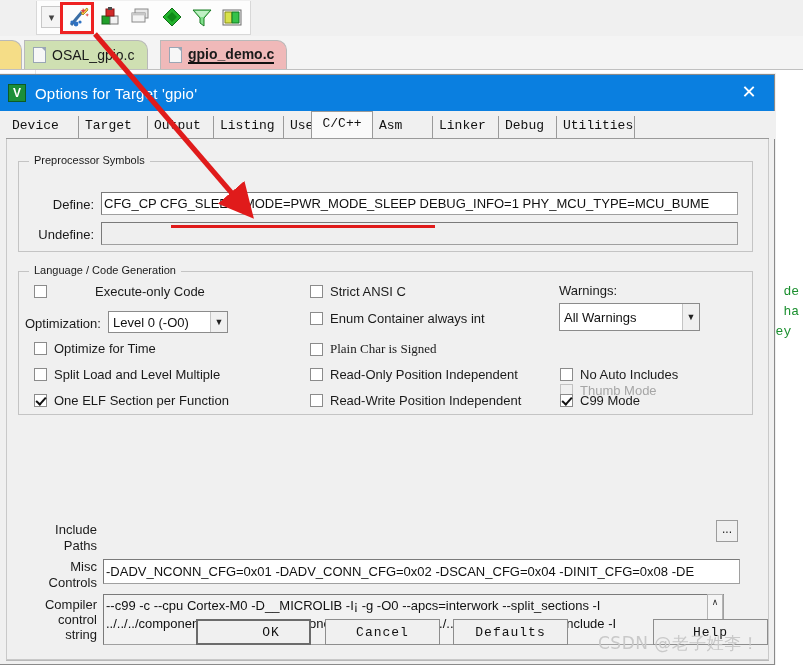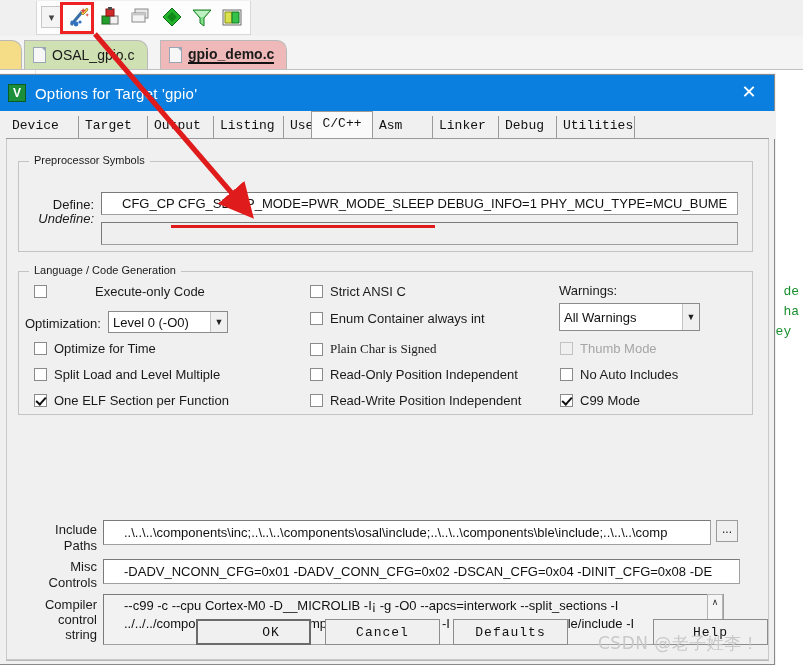--- a/index.html
+++ b/index.html
@@ -133,32 +133,32 @@
     position: absolute; top: -8px; left: 10px; padding: 0 5px;
     background: #f0f0f0; font-size: 11px; color: #1a1a1a;
   }
 
   .lbl-r {
     position: absolute; font-size: 13px; color: #1a1a1a; text-align: right;
   }
   .fld {
     position: absolute; background: #ffffff;
     border: 1px solid #a0a0a0; border-top-color: #7a7a7a; border-left-color: #7a7a7a;
-    font-size: 13px; color: #111; padding: 2px 20px;
+    font-size: 13px; color: #111; padding: 2px 2px;
     overflow: hidden; white-space: nowrap;
     display: flex; align-items: center;
   }
   .fld.disabled { background: #efefef; }
   .fld.multi { display: block; white-space: pre; line-height: 18px; padding-top: 2px; }
 
   .cbrow {
     position: absolute; display: flex; align-items: center; gap: 7px;
     font-size: 13px; color: #1a1a1a;
   }
-  .cbrow.dis { color: #a6a6a6; }
+  .cbrow.dis { color: #a6a6a6; margin-top: 42px; }
   .cb {
     width: 13px; height: 13px; background: #fff; flex: none;
     border: 1px solid #8b8b8b; position: relative;
   }
   .cb.dis { background: #f0f0f0; border-color: #c2c2c2; }
   .cb.on:after {
     content: ""; position: absolute; left: 3px; top: 0px;
     width: 4px; height: 8px; border: solid #111;
     border-width: 0 2px 2px 0; transform: rotate(42deg);
   }
@@ -316,21 +316,21 @@
     </div>
     <div class="tab-underline"></div>
 
     <div class="panel">
 
       <div class="grp" style="left:11px; top:22px; width:735px; height:91px;">
         <span class="legend">Preprocessor Symbols</span>
       </div>
       <div class="lbl-r" style="left:30px; top:58px; width:57px;">Define:</div>
       <div class="fld" style="left:94px; top:53px; width:637px; height:23px;">CFG_CP  CFG_SLEEP_MODE=PWR_MODE_SLEEP DEBUG_INFO=1 PHY_MCU_TYPE=MCU_BUME</div>
-      <div class="lbl-r" style="left:22px; top:72px; width:65px;font-style:italic;">Undefine:</div>
+      <div class="lbl-r" style="left:22px; top:88px; width:65px;">Undefine:</div>
       <div class="fld disabled" style="left:94px; top:83px; width:637px; height:23px;"></div>
 
       <div class="grp" style="left:11px; top:132px; width:735px; height:144px;">
         <span class="legend">Language / Code Generation</span>
       </div>
 
       <div class="cbrow" style="left:27px; top:145px;gap:48px;">
         <span class="cb"></span>
         <span>Execute-only Code</span>
       </div>
@@ -386,21 +386,20 @@
         <span class="cb"></span>
         <span>No Auto Includes</span>
       </div>
       <div class="cbrow" style="left:553px; top:254px;">
         <span class="cb on"></span>
         <span>C99 Mode</span>
       </div>
 
       <div class="lbl-r" style="left:26px; top:383px; width:64px;">Include</div>
       <div class="lbl-r" style="left:26px; top:399px; width:64px;">Paths</div>
-      <div class="fld" style="left:96px; top:381px; width:608px; height:25px;">..\..\..\components\inc;..\..\..\components\osal\include;..\..\..\components\ble\include;..\..\..\comp</div>
       <div class="dots-btn" style="left:709px; top:381px;">...</div>
 
       <div class="lbl-r" style="left:26px; top:420px; width:64px;">Misc</div>
       <div class="lbl-r" style="left:18px; top:436px; width:72px;">Controls</div>
       <div class="fld" style="left:96px; top:420px; width:637px; height:25px;">-DADV_NCONN_CFG=0x01  -DADV_CONN_CFG=0x02  -DSCAN_CFG=0x04  -DINIT_CFG=0x08  -DE</div>
 
       <div class="lbl-r" style="left:14px; top:458px; width:76px;">Compiler</div>
       <div class="lbl-r" style="left:14px; top:473px; width:76px;">control</div>
       <div class="lbl-r" style="left:14px; top:488px; width:76px;">string</div>
       <div class="fld disabled multi" style="left:96px; top:455px; width:621px; height:51px; background:#f2f2f2;">--c99 -c --cpu Cortex-M0 -D__MICROLIB -I¡ -g -O0 --apcs=interwork --split_sections -I

